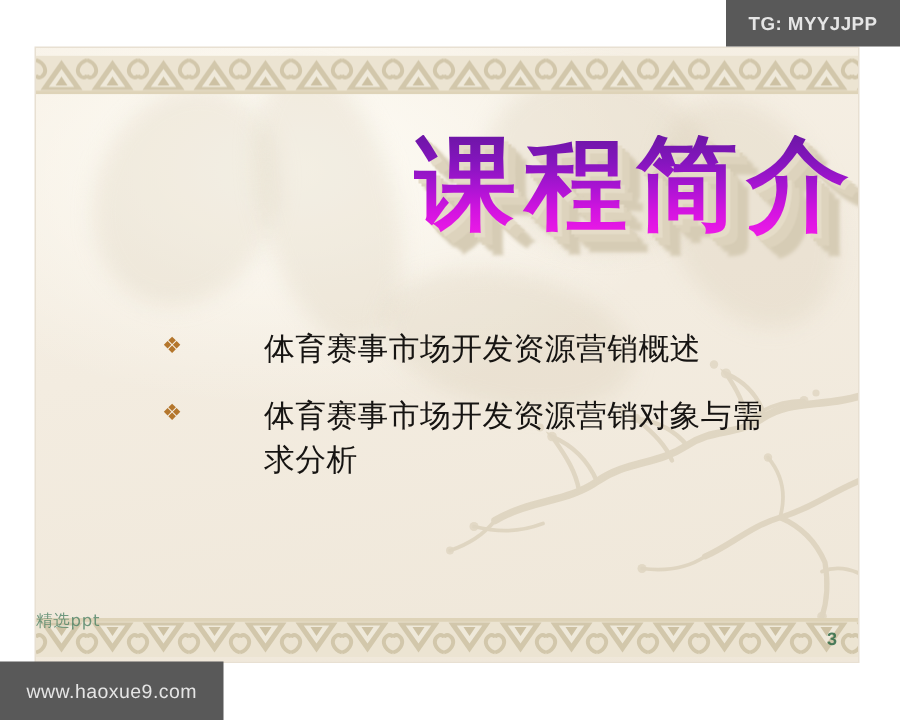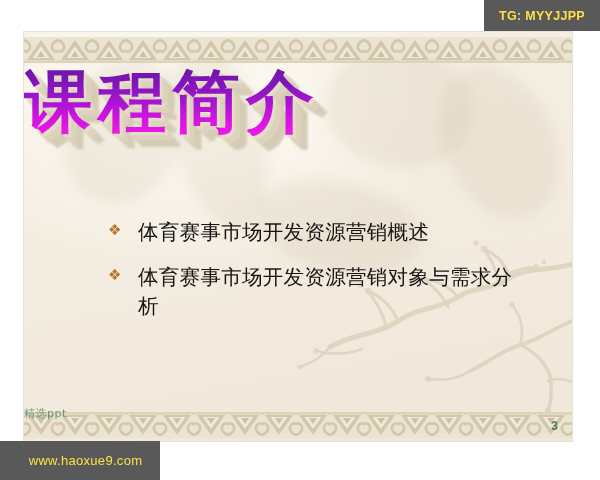--- a/index.html
+++ b/index.html
@@ -12,21 +12,21 @@
     height: 480px;
     position: relative;
     overflow: hidden;
     font-family: "Liberation Sans", sans-serif;
   }
 
   
   .badge {
     position: absolute;
     background: #595959;
-    color: #fde047;
+    color: #e5e5e5;
     font-family: "Liberation Sans", sans-serif;
     font-weight: bold;
     letter-spacing: .3px;
     display: flex;
     align-items: center;
     justify-content: center;
     z-index: 50;
   }
   #tg-badge {
     top: 0px;
@@ -35,21 +35,20 @@
     height: 31px;
     font-size: 12.5px;
   }
   #site-badge {
     left: 0px;
     top: 441px;
     width: 149px;
     height: 39px;
     font-size: 13px;
     font-weight: normal;
-    padding-left: 11px;
   }
 
   
   #slide {
     position: absolute;
     left: 24px;
     top: 32px;
     width: 548px;
     height: 409px;
     background: #f3ece1;
@@ -98,23 +97,23 @@
     overflow: hidden;
   }
   #border-top    { top: 5px; }
   #border-bottom { bottom: 3px; }
   .border-band svg { display: block; width: 100%; height: 100%; }
 
   
   #title-block {
     position: absolute;
     left: 0;
-    top: 36px;
+    top: 58px;
     width: 100%;
-    text-align: left;
+    text-align: right;
     line-height: 1;
   }
   #slide-title {
     display: inline-block;
     font-family: "DejaVu Sans", "Liberation Sans", sans-serif;
     font-size: 68px;
     font-weight: bold;
     letter-spacing: 6px;
     background-image: linear-gradient(180deg,
         #6d16a6 0%, #8415bd 26%, #a814d2 50%, #d214e0 74%, #ef1ae8 100%);
@@ -151,20 +150,21 @@
     text-align: left;
     font-family: "DejaVu Sans", sans-serif;
   }
   .bullet-text {
     flex: 1 1 auto;
     font-family: "DejaVu Sans", "Liberation Serif", serif;
     font-size: 20.5px;
     color: #161412;
     line-height: 1.42;
     letter-spacing: .3px;
+    margin-left: 38px;
   }
 
   
   #ppt-watermark {
     position: absolute;
     left: 0;
     width: 100%;
     bottom: 20px;
     text-align: left;
     font-family: "DejaVu Sans", sans-serif;

